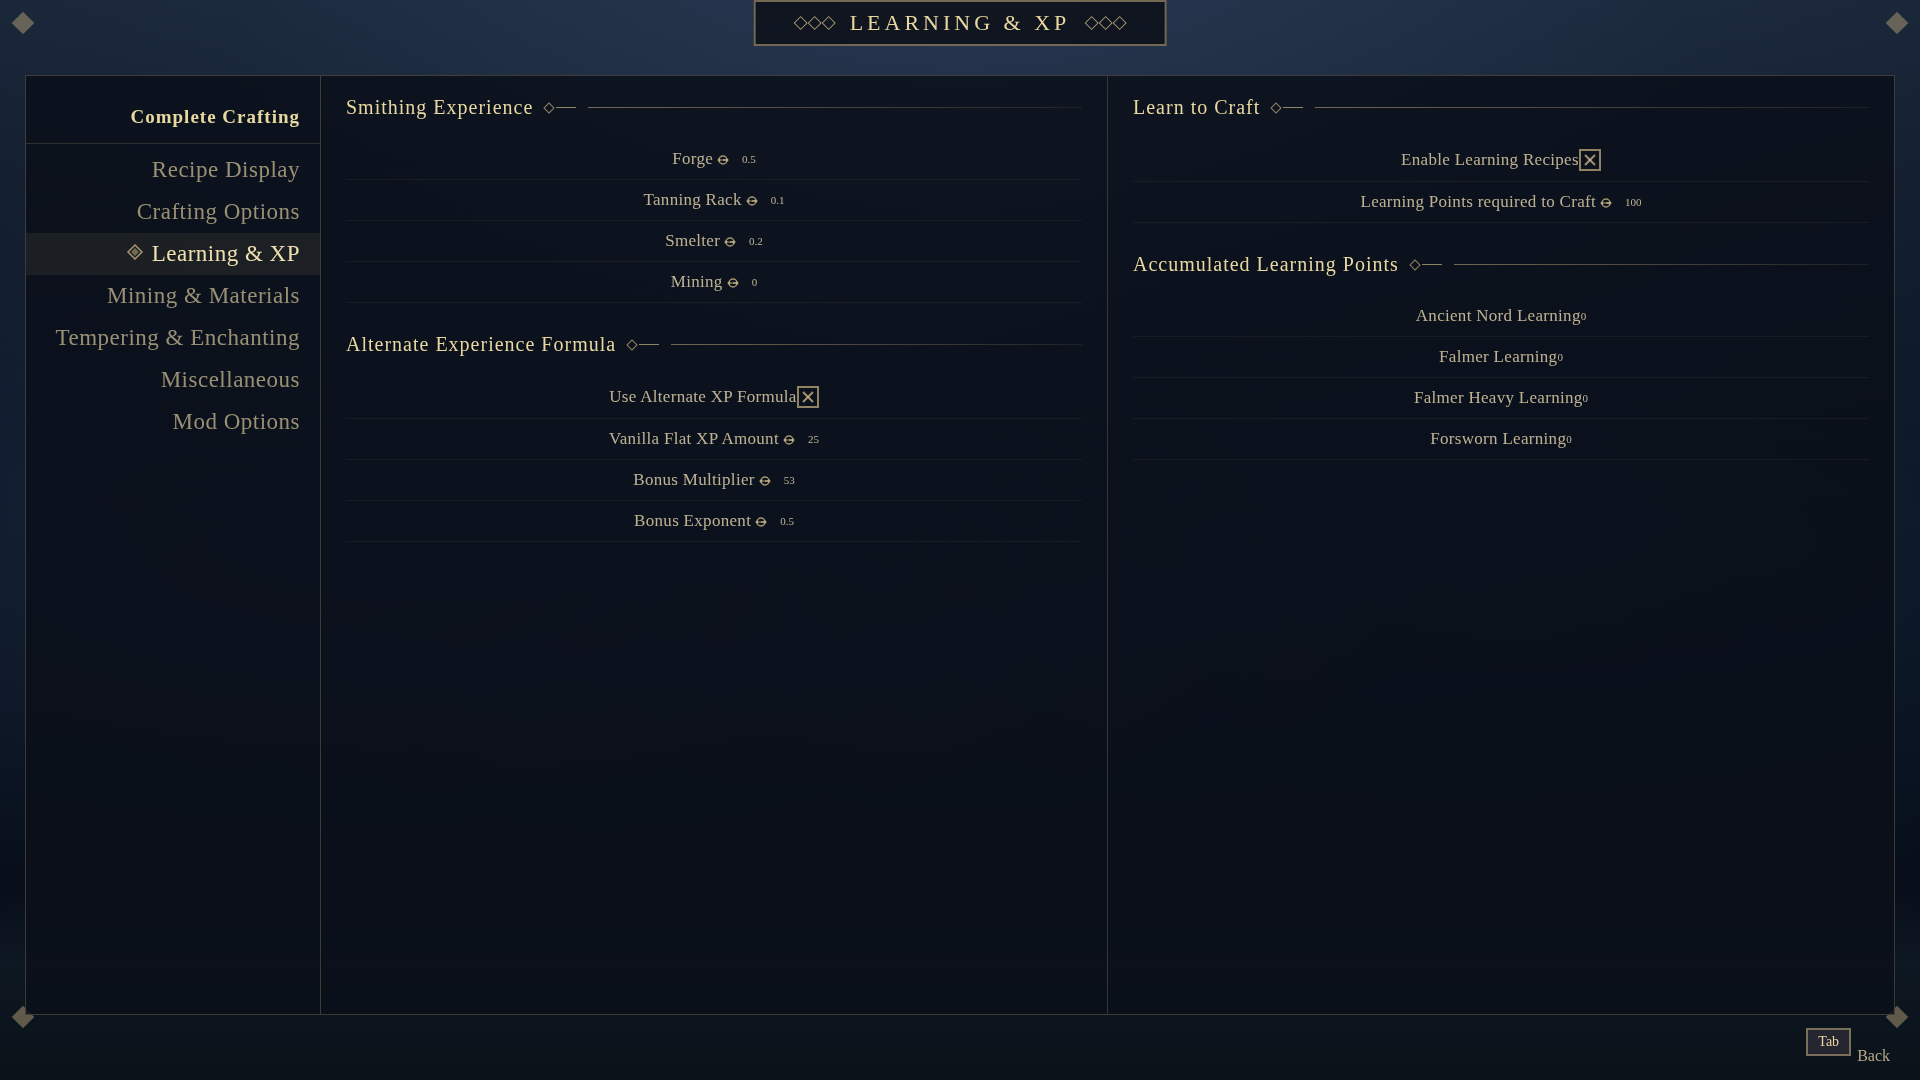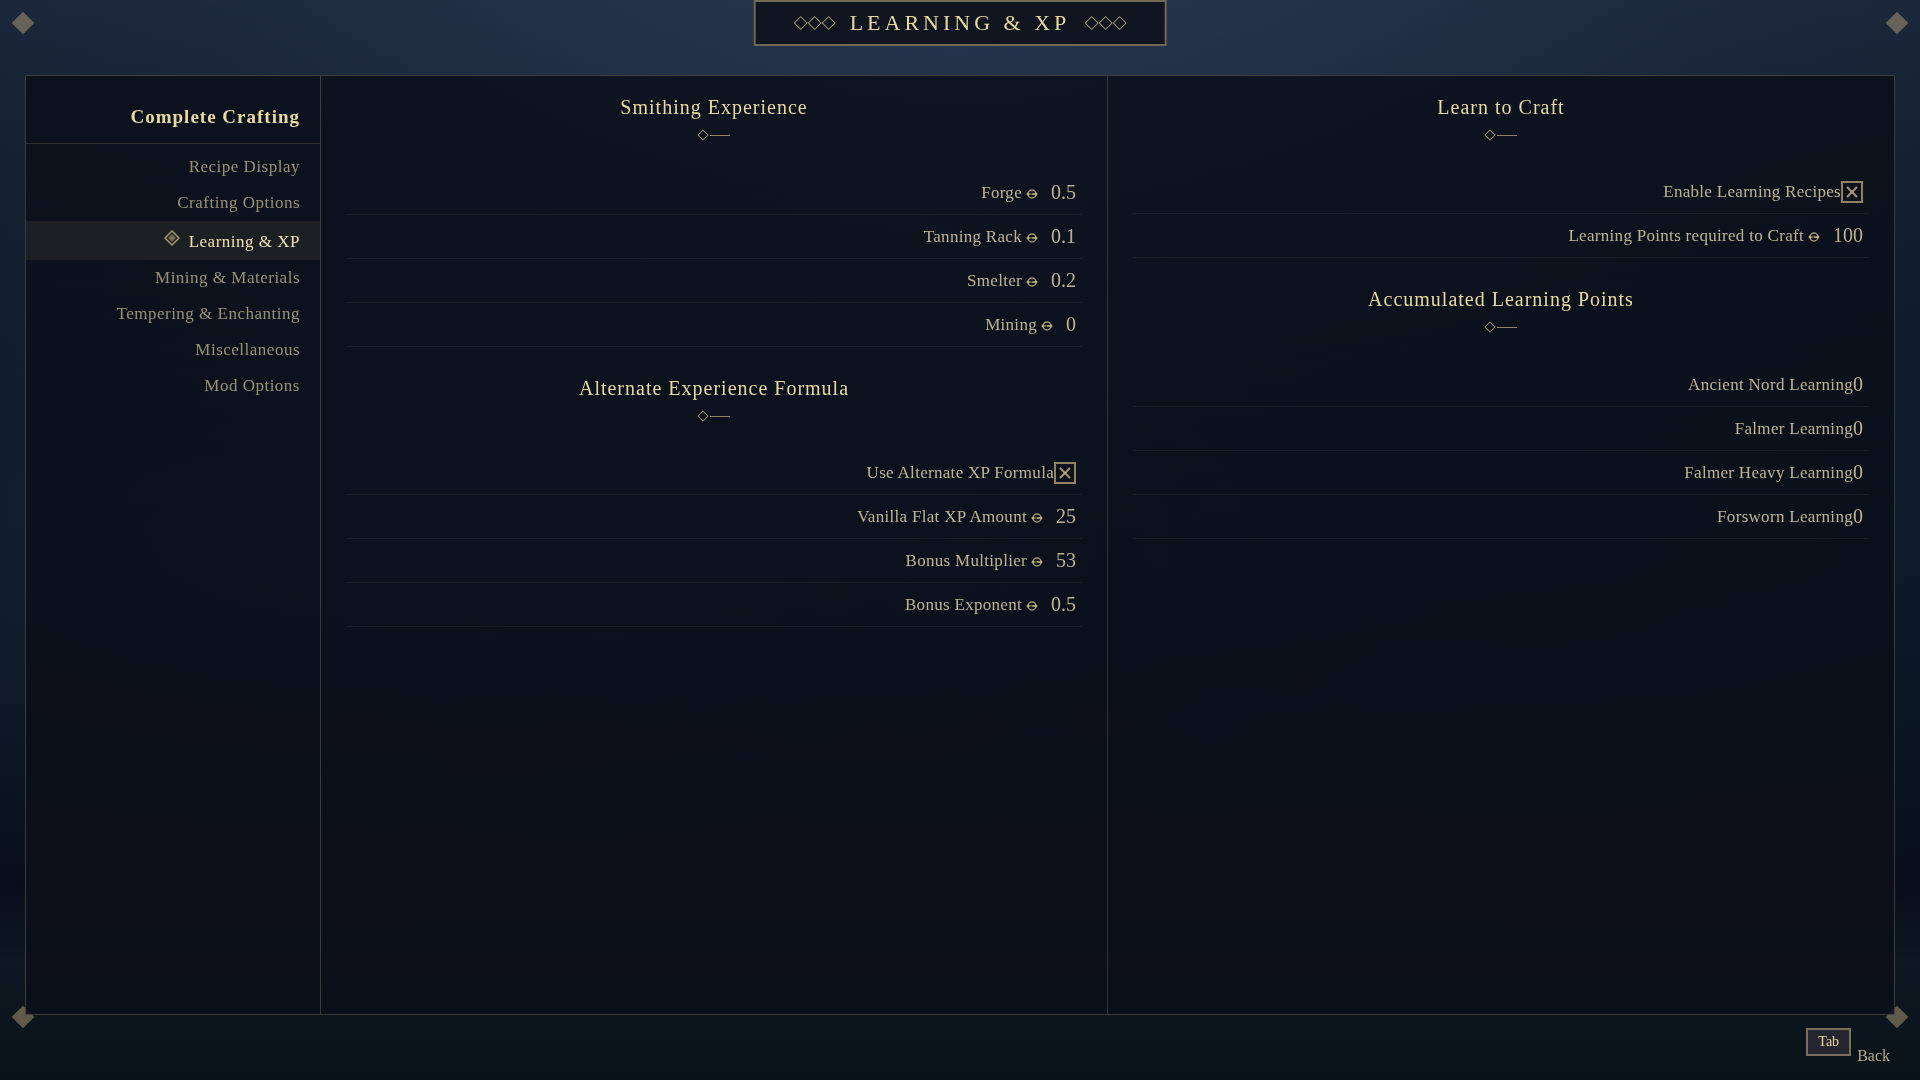--- a/index.html
+++ b/index.html
@@ -130,24 +130,24 @@
       margin-bottom: 5px;
       font-weight: bold;
       letter-spacing: 1px;
     }
 
     .sidebar-item {
       padding: 8px 20px 8px 10px;
       text-align: right;
       cursor: pointer;
       color: rgba(200,185,145,0.75);
-      font-size: 17px;
+      font-size: 23px;
       letter-spacing: 0.5px;
       display: flex;
-      align-items: flex-end;
+      align-items: flex-start;
       justify-content: flex-end;
       gap: 8px;
       transition: color 0.2s;
     }
 
     .sidebar-item.active {
       color: #f0e0b0;
       background: rgba(180,160,100,0.1);
     }
 
@@ -173,53 +173,52 @@
       overflow-y: auto;
     }
 
     
     .section-header {
       display: flex;
       align-items: center;
       gap: 12px;
       margin-bottom: 16px;
       padding-bottom: 4px;
-      flex-direction: column;
     }
 
     .section-title {
       color: #e8d8a0;
       font-size: 20px;
       letter-spacing: 1px;
     }
 
     .section-line {
       flex: 1;
       height: 1px;
       background: linear-gradient(90deg, rgba(180,160,120,0.6) 0%, rgba(180,160,120,0.1) 100%);
     }
 
     
     .settings-row {
       display: flex;
       align-items: center;
-      justify-content: flex-end;
+      justify-content: center;
       padding: 10px 6px;
       border-bottom: 1px solid rgba(180,160,120,0.08);
     }
 
     .settings-label {
       color: rgba(210,195,160,0.9);
       font-size: 17px;
       letter-spacing: 0.3px;
     }
 
     .settings-value {
       color: rgba(210,195,160,0.9);
-      font-size: 20px;
+      font-size: 11px;
       display: flex;
       align-items: center;
       gap: 6px;
     }
 
     .infinity-icon {
       display: inline-block;
       color: rgba(200,180,130,0.8);
       font-size: 16px;
     }

